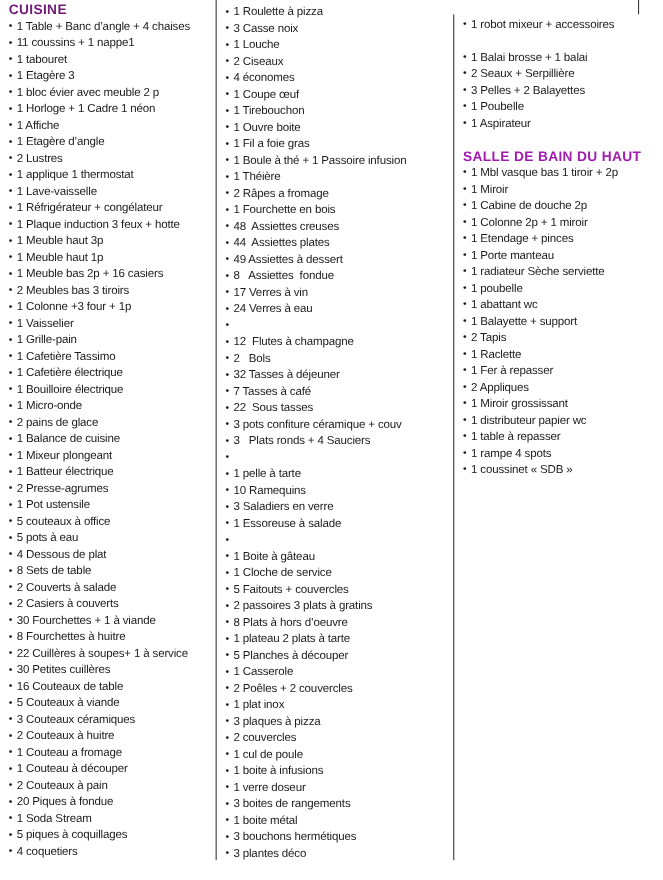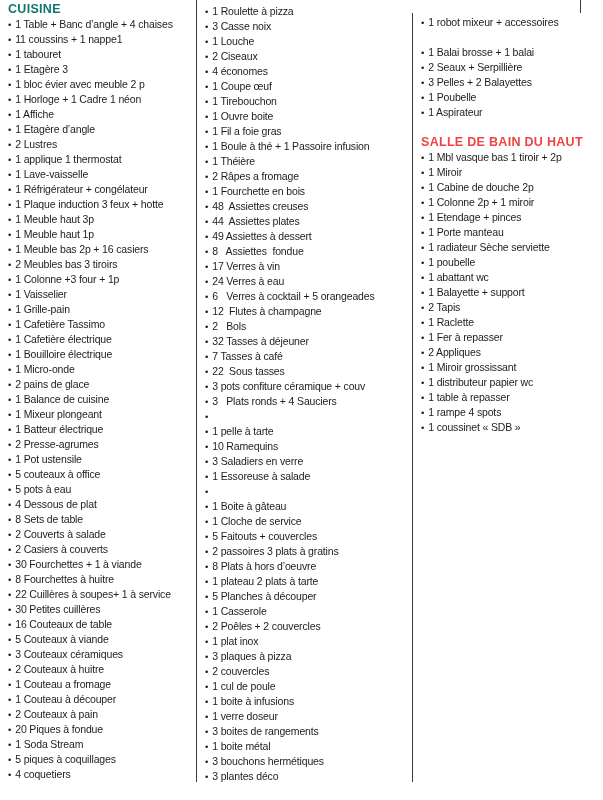--- a/index.html
+++ b/index.html
@@ -44,21 +44,21 @@
   .item-text {
     flex: 0 0 auto;
   }
 </style>
 </head>
 <body>
 
 <div class="page">
 
   <div class="col" style="left:8px; top:2px; width:186px;">
-      <div class="line header" style="color: #0f766e;">CUISINE</div>
+      <div class="line header" style="color: #701a75;">CUISINE</div>
       <div class="line"><span class="bullet">•</span><span class="item-text">1 Table + Banc d’angle + 4 chaises</span></div>
       <div class="line"><span class="bullet">•</span><span class="item-text">11 coussins + 1 nappe1</span></div>
       <div class="line"><span class="bullet">•</span><span class="item-text">1 tabouret</span></div>
       <div class="line"><span class="bullet">•</span><span class="item-text">1 Etagère 3</span></div>
       <div class="line"><span class="bullet">•</span><span class="item-text">1 bloc évier avec meuble 2 p</span></div>
       <div class="line"><span class="bullet">•</span><span class="item-text">1 Horloge + 1 Cadre 1 néon</span></div>
       <div class="line"><span class="bullet">•</span><span class="item-text">1 Affiche</span></div>
       <div class="line"><span class="bullet">•</span><span class="item-text">1 Etagère d’angle</span></div>
       <div class="line"><span class="bullet">•</span><span class="item-text">2 Lustres</span></div>
       <div class="line"><span class="bullet">•</span><span class="item-text">1 applique 1 thermostat</span></div>
@@ -117,21 +117,21 @@
       <div class="line"><span class="bullet">•</span><span class="item-text">1 Boule à thé + 1 Passoire infusion</span></div>
       <div class="line"><span class="bullet">•</span><span class="item-text">1 Théière</span></div>
       <div class="line"><span class="bullet">•</span><span class="item-text">2 Râpes a fromage</span></div>
       <div class="line"><span class="bullet">•</span><span class="item-text">1 Fourchette en bois</span></div>
       <div class="line"><span class="bullet">•</span><span class="item-text">48  Assiettes creuses</span></div>
       <div class="line"><span class="bullet">•</span><span class="item-text">44  Assiettes plates</span></div>
       <div class="line"><span class="bullet">•</span><span class="item-text">49 Assiettes à dessert</span></div>
       <div class="line"><span class="bullet">•</span><span class="item-text">8   Assiettes  fondue</span></div>
       <div class="line"><span class="bullet">•</span><span class="item-text">17 Verres à vin</span></div>
       <div class="line"><span class="bullet">•</span><span class="item-text">24 Verres à eau</span></div>
-      <div class="line"><span class="bullet">•</span><span class="item-text">6   Verres à cocktail + 5 orangeades</span></div>
+      <div class="line"><span class="bullet">•</span></div>
       <div class="line"><span class="bullet">•</span><span class="item-text">12  Flutes à champagne</span></div>
       <div class="line"><span class="bullet">•</span><span class="item-text">2   Bols</span></div>
       <div class="line"><span class="bullet">•</span><span class="item-text">32 Tasses à déjeuner</span></div>
       <div class="line"><span class="bullet">•</span><span class="item-text">7 Tasses à café</span></div>
       <div class="line"><span class="bullet">•</span><span class="item-text">22  Sous tasses</span></div>
       <div class="line"><span class="bullet">•</span><span class="item-text">3 pots confiture céramique + couv</span></div>
       <div class="line"><span class="bullet">•</span><span class="item-text">3   Plats ronds + 4 Sauciers</span></div>
       <div class="line"><span class="bullet">•</span></div>
       <div class="line"><span class="bullet">•</span><span class="item-text">1 pelle à tarte</span></div>
       <div class="line"><span class="bullet">•</span><span class="item-text">10 Ramequins</span></div>
@@ -160,21 +160,21 @@
     </div>
   <div class="col" style="left:421px; top:15px; width:180px;">
       <div class="line"><span class="bullet">•</span><span class="item-text">1 robot mixeur + accessoires</span></div>
       <div class="line"></div>
       <div class="line"><span class="bullet">•</span><span class="item-text">1 Balai brosse + 1 balai</span></div>
       <div class="line"><span class="bullet">•</span><span class="item-text">2 Seaux + Serpillière</span></div>
       <div class="line"><span class="bullet">•</span><span class="item-text">3 Pelles + 2 Balayettes</span></div>
       <div class="line"><span class="bullet">•</span><span class="item-text">1 Poubelle</span></div>
       <div class="line"><span class="bullet">•</span><span class="item-text">1 Aspirateur</span></div>
       <div class="line"></div>
-      <div class="line header" style="color: #ef4444;">SALLE DE BAIN DU HAUT</div>
+      <div class="line header" style="color: #a21caf;">SALLE DE BAIN DU HAUT</div>
       <div class="line"><span class="bullet">•</span><span class="item-text">1 Mbl vasque bas 1 tiroir + 2p</span></div>
       <div class="line"><span class="bullet">•</span><span class="item-text">1 Miroir</span></div>
       <div class="line"><span class="bullet">•</span><span class="item-text">1 Cabine de douche 2p</span></div>
       <div class="line"><span class="bullet">•</span><span class="item-text">1 Colonne 2p + 1 miroir</span></div>
       <div class="line"><span class="bullet">•</span><span class="item-text">1 Etendage + pinces</span></div>
       <div class="line"><span class="bullet">•</span><span class="item-text">1 Porte manteau</span></div>
       <div class="line"><span class="bullet">•</span><span class="item-text">1 radiateur Sèche serviette</span></div>
       <div class="line"><span class="bullet">•</span><span class="item-text">1 poubelle</span></div>
       <div class="line"><span class="bullet">•</span><span class="item-text">1 abattant wc</span></div>
       <div class="line"><span class="bullet">•</span><span class="item-text">1 Balayette + support</span></div>

